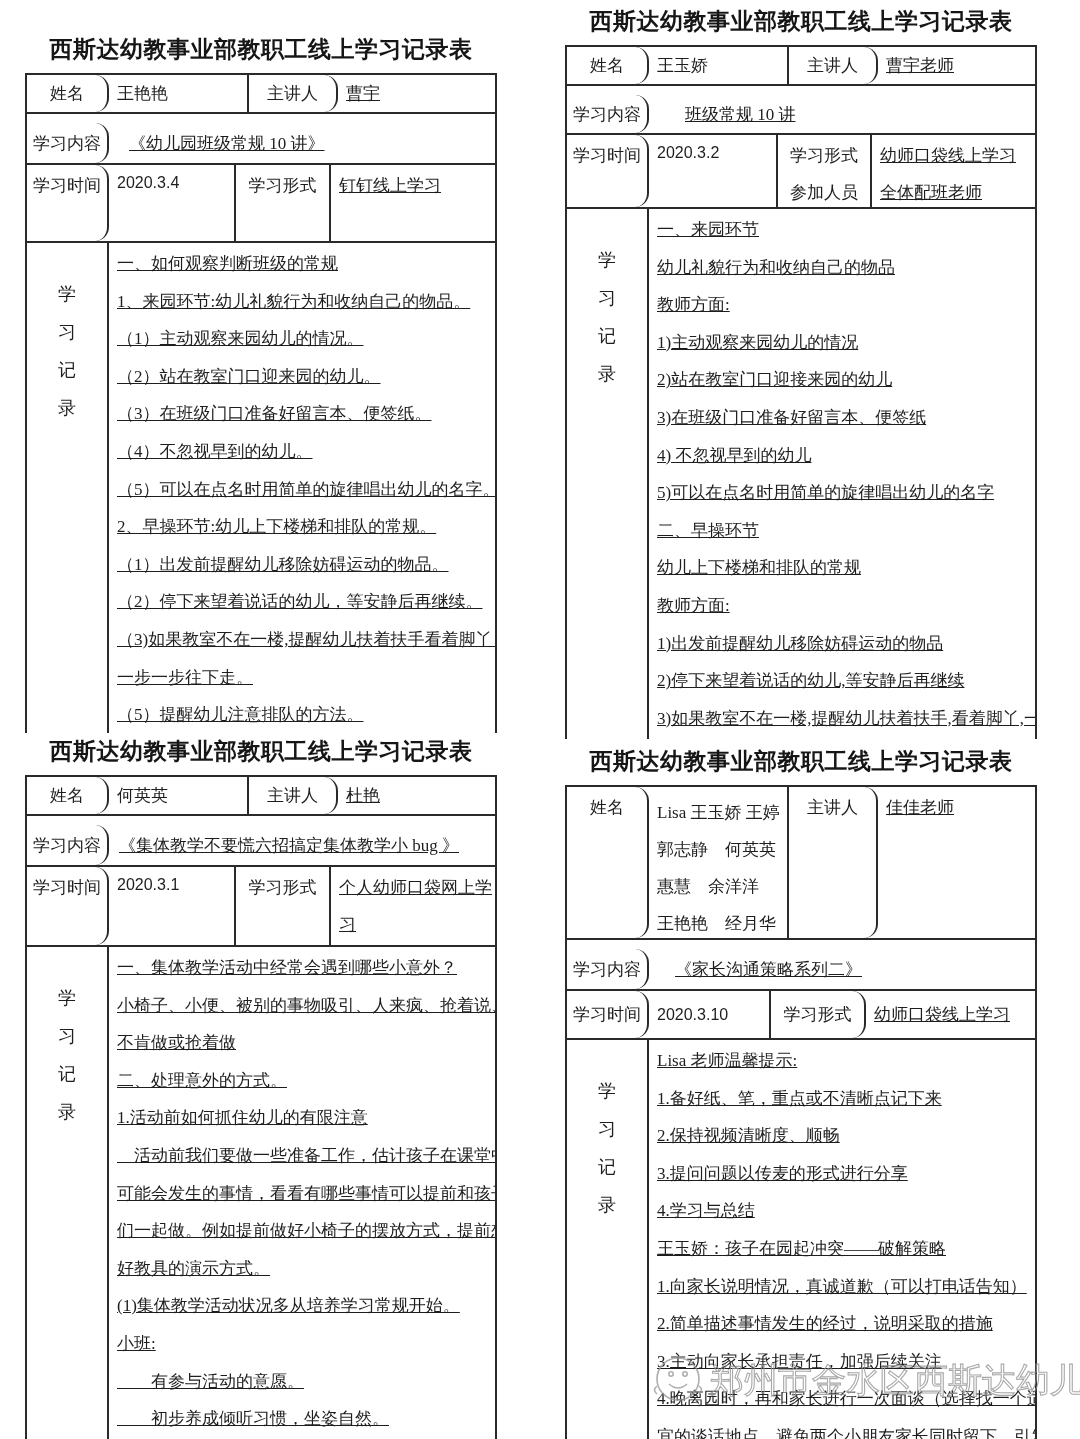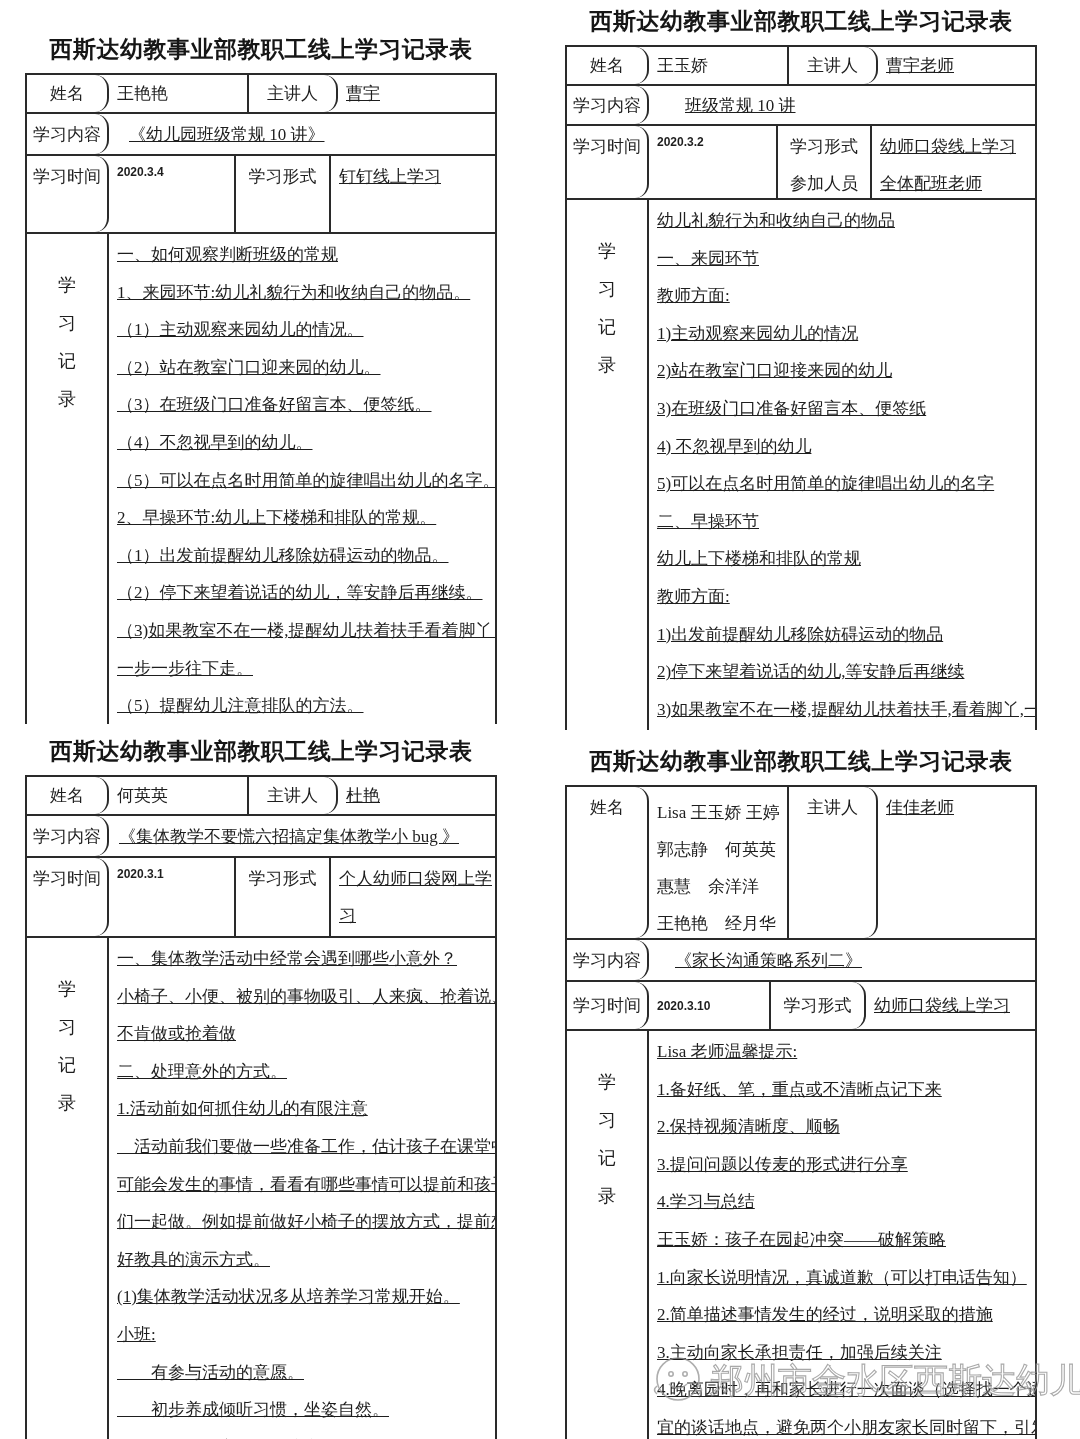--- a/index.html
+++ b/index.html
@@ -15,33 +15,33 @@
     font-family:"Liberation Sans","DejaVu Sans",sans-serif;
     font-weight:bold; font-size:23px; line-height:38px; letter-spacing:.5px; color:#161616;
   }
   .tbl{border:2px solid #2a2a2a; border-bottom:none; background:#fff;}
   .row{display:grid; border-bottom:2px solid #2a2a2a;}
   .row.rec{display:flex; border-bottom:none;}
   .cell{border-right:2px solid #2a2a2a; box-sizing:border-box; overflow:hidden;}
   .cell.last{border-right:none;text-decoration:underline;}
   
   .g4a{grid-template-columns:82px 140px 89px auto;}
-  .g2 {grid-template-columns:82px auto;}
+  .g2 {grid-template-columns:82px auto;margin-top:9px;}
   .g4b{grid-template-columns:82px 127px 95px auto;}
   .g4c{grid-template-columns:82px 129px 94px auto;}
   .g4d{grid-template-columns:82px 122px 95px auto;}
   
   .h37{height:37px;} .h38{height:38px;} .h40{height:40px;} .h47{height:47px;}
   .h72{height:72px;} .h76{height:76px;} .h78{height:78px;} .h151{height:151px;}
   .hr490{height:490px;} .hr530{height:530px;} .hr520{height:520px;} .hr430{height:430px;}
   
   .lbl{display:flex; align-items:center; justify-content:center; font-size:17px;border-radius:14px;}
   .val{display:flex; align-items:center; padding-left:8px; font-size:17px;}
   .top{align-items:flex-start; padding-top:9px;}
-  .boldnum{font-family:"Liberation Sans","DejaVu Sans",sans-serif; font-weight:bold; font-size:12px;}
+  .boldnum{font-family:"Liberation Sans","DejaVu Sans",sans-serif; font-weight:normal; font-size:16px;}
   .lines{display:block; padding-top:2px; font-size:17px;}
   .lines>div{line-height:37px; height:37px; white-space:pre;}
   .lines.lbl-col>div{text-align:center;}
   .lines.val-col{padding-left:8px;}
   .pad10{padding-left:10px;} .pad20{padding-left:20px;} .pad26{padding-left:26px;text-align:right;} .pad36{padding-left:36px;}
   .reclbl{width:82px; flex:none; display:flex; flex-direction:column; align-items:center; padding-top:32px; font-size:18px;}
   .reclbl>div{line-height:38px; height:38px;}
   .reccontent{flex:1; padding:2px 0 0 8px; font-size:17px;}
   .rec-line{height:37.6px; line-height:37.6px; white-space:pre;}
   
@@ -127,22 +127,22 @@
           </div>
       </div>
       <div class="row rec hr530">
         <div class="cell reclbl">
             <div>学</div>
             <div>习</div>
             <div>记</div>
             <div>录</div>
           </div>
         <div class="cell reccontent last">
+            <div class="rec-line">一、来园环节</div>
             <div class="rec-line">幼儿礼貌行为和收纳自己的物品</div>
-            <div class="rec-line">一、来园环节</div>
             <div class="rec-line">教师方面:</div>
             <div class="rec-line">1)主动观察来园幼儿的情况</div>
             <div class="rec-line">2)站在教室门口迎接来园的幼儿</div>
             <div class="rec-line">3)在班级门口准备好留言本、便签纸</div>
             <div class="rec-line">4) 不忽视早到的幼儿</div>
             <div class="rec-line">5)可以在点名时用简单的旋律唱出幼儿的名字</div>
             <div class="rec-line">二、早操环节</div>
             <div class="rec-line">幼儿上下楼梯和排队的常规</div>
             <div class="rec-line">教师方面:</div>
             <div class="rec-line">1)出发前提醒幼儿移除妨碍运动的物品</div>

